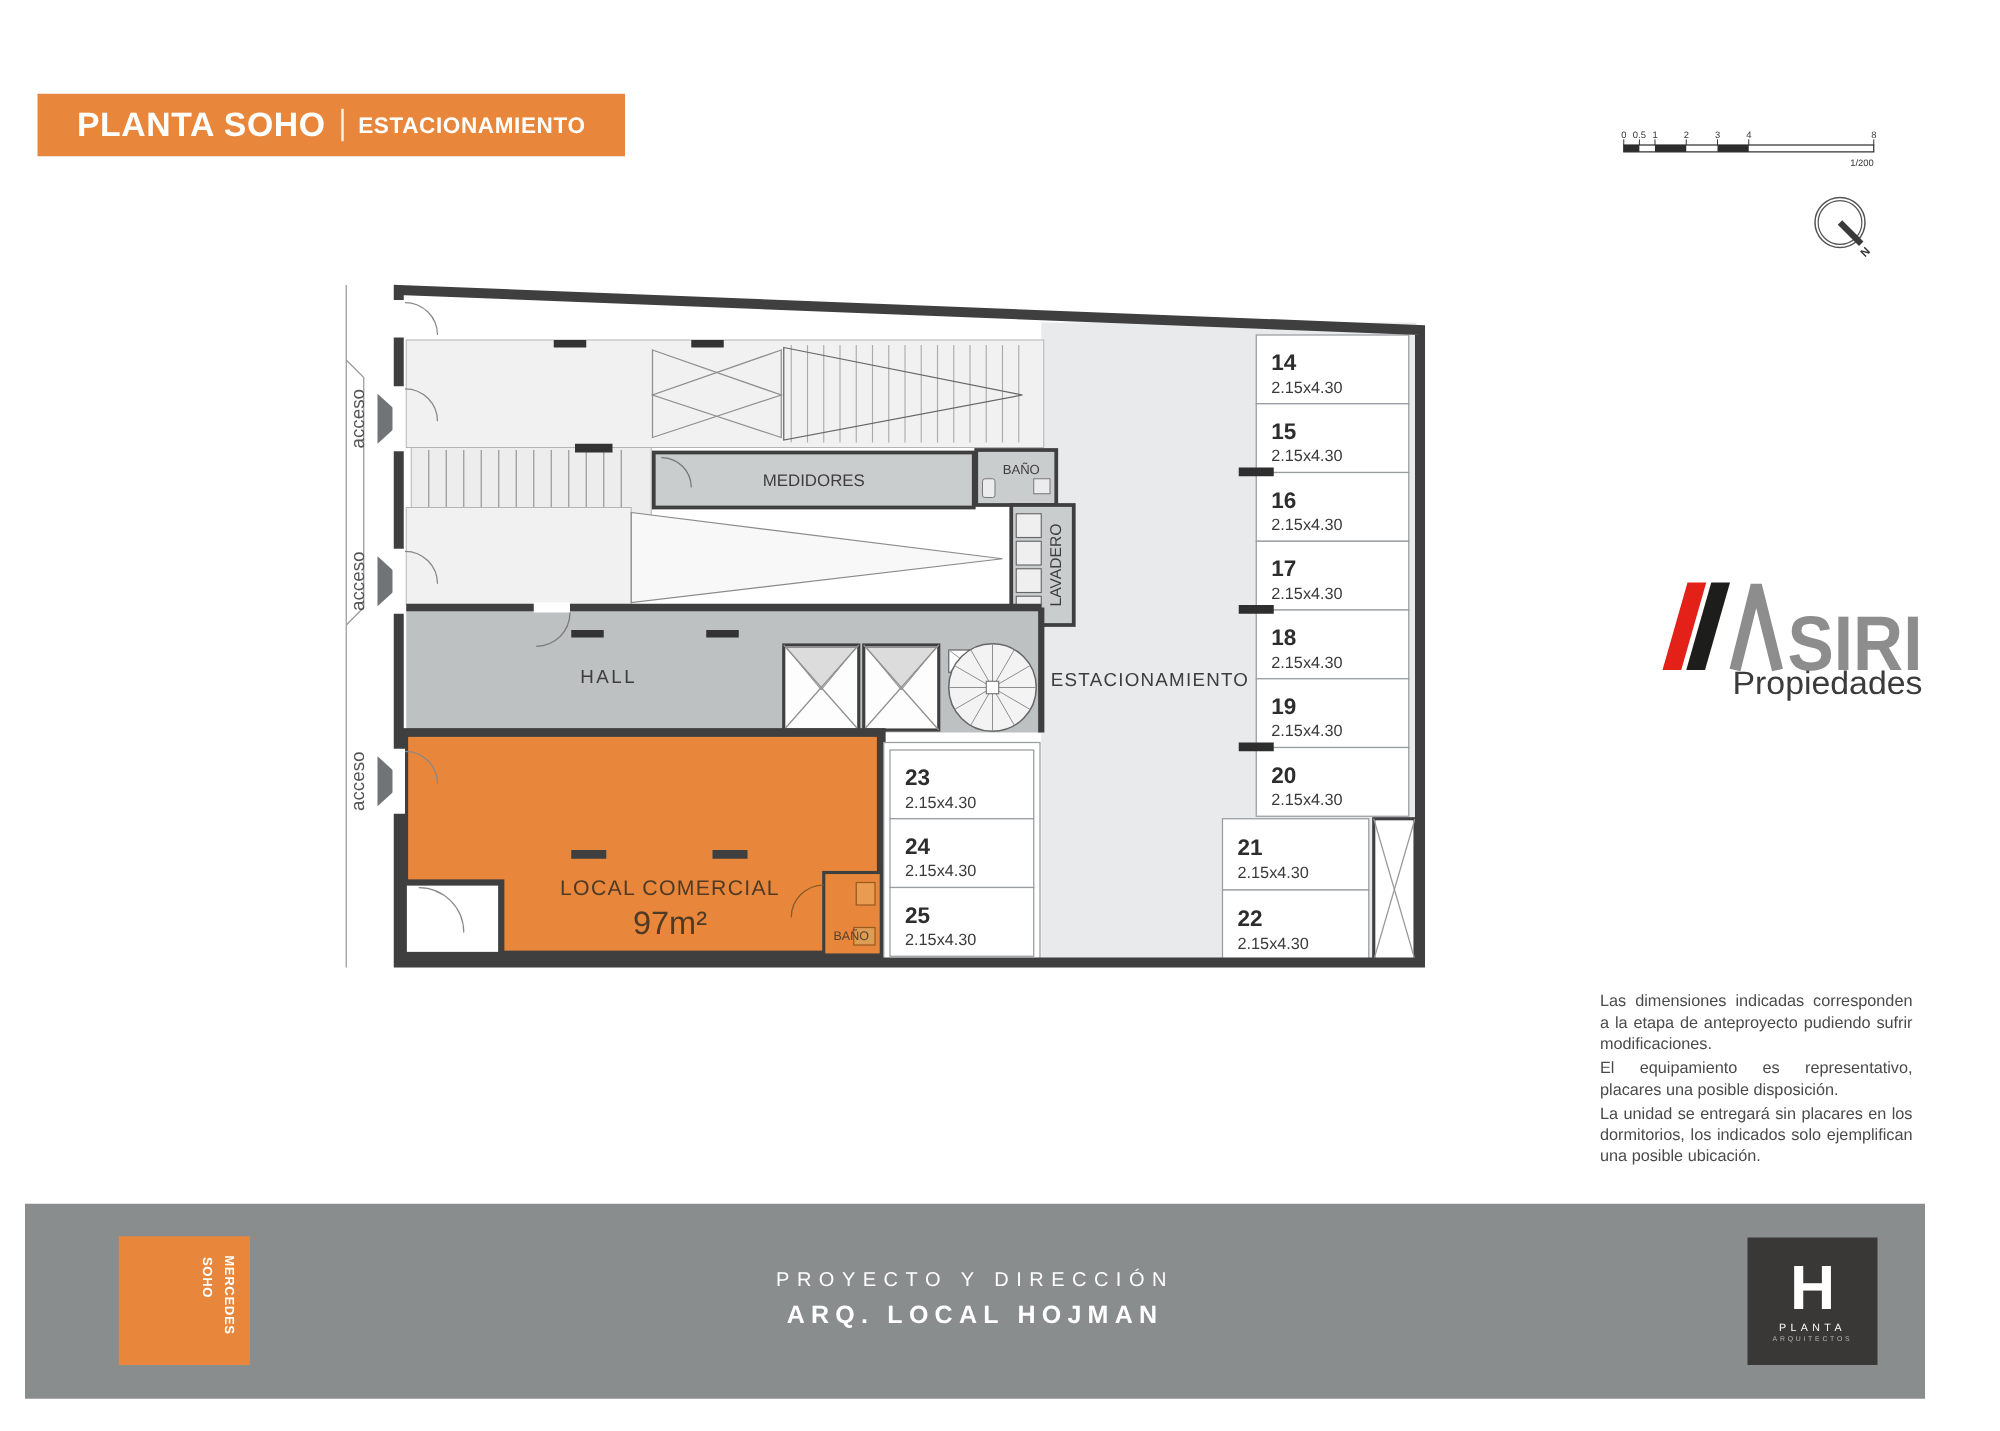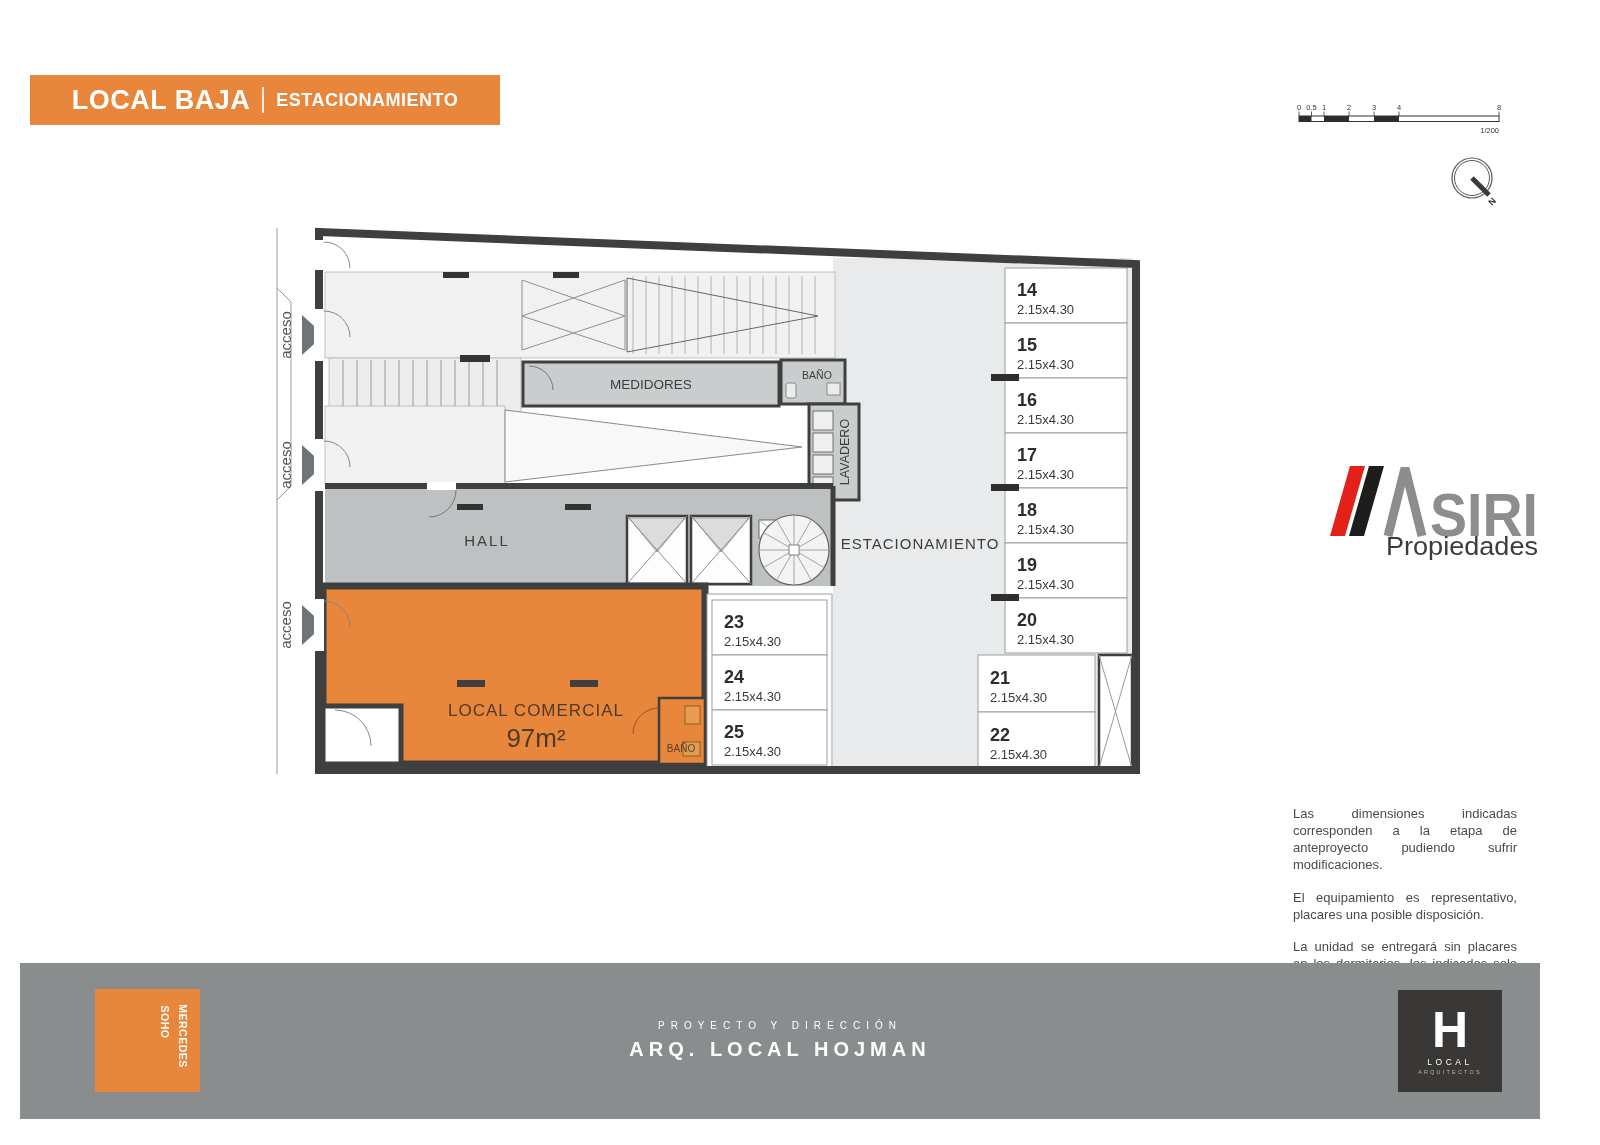--- a/index.html
+++ b/index.html
@@ -16,45 +16,45 @@
 
   
   .scalebar{position:absolute;left:1293px;top:100px;}
   .compass{position:absolute;left:1442px;top:148px;}
   .plan{position:absolute;left:258px;top:222px;}
   .logo{position:absolute;left:1298px;top:452px;}
 
   
   .disclaimer{position:absolute;left:1278px;top:790px;width:254px;font-size:13px;color:#4a4a4a;
               text-align:justify;line-height:1.32;}
-  .disclaimer p{margin:15px;}
+  .disclaimer p{margin:2px;}
 
   
   .footer{position:absolute;left:20px;top:963px;width:1520px;height:156px;background:#8A8D8E;}
   .soho-square{position:absolute;left:75px;top:26px;width:105px;height:103px;background:#E8873B;}
   .soho-square span{position:absolute;color:#fff;font-weight:700;font-size:10.5px;letter-spacing:.5px;
                     white-space:nowrap;transform:translate(-50%,-50%) rotate(90deg);}
   .soho-l1{left:70px;top:33px;}
   .soho-l2{left:88px;top:47px;}
   .credit{position:absolute;left:50%;top:50%;transform:translate(-50%,-52%);text-align:center;color:#fff;}
-  .credit .l1{font-size:10px;letter-spacing:6px;font-weight:400;}
+  .credit .l1{font-size:16px;letter-spacing:6px;font-weight:400;}
   .credit .l2{font-size:20px;letter-spacing:5px;font-weight:700;margin-top:7px;}
   .hojman-square{position:absolute;left:1378px;top:27px;width:104px;height:102px;background:#3A3836;
                  display:flex;flex-direction:column;align-items:center;justify-content:center;color:#fff;}
   .hojman-square .letter{font-size:50px;font-weight:700;line-height:.9;}
   .hojman-square .name{font-size:8.5px;letter-spacing:3.5px;margin-top:4px;}
   .hojman-square .sub{font-size:5.5px;letter-spacing:2.2px;color:#b8b6b3;margin-top:2px;}
 </style>
 </head>
 <body>
 
 <div class="page">
 
   <div class="banner">
-    <span class="main">LOCAL BAJA</span>
+    <span class="main">PLANTA SOHO</span>
     <span class="divider"></span>
     <span class="sub">ESTACIONAMIENTO</span>
   </div>
 
   <svg class="scalebar" width="230" height="45" viewBox="0 0 230 45">
     <g fill="#333" font-size="7.5" text-anchor="middle">
       <text x="6" y="10">0</text>
       <text x="18.5" y="10">0.5</text>
       <text x="31" y="10">1</text>
       <text x="56" y="10">2</text>
@@ -345,18 +345,18 @@
     <div class="soho-square">
       <span class="soho-l1">SOHO</span>
       <span class="soho-l2">MERCEDES</span>
     </div>
     <div class="credit">
       <div class="l1">PROYECTO Y DIRECCIÓN</div>
       <div class="l2">ARQ. LOCAL HOJMAN</div>
     </div>
     <div class="hojman-square">
       <div class="letter">H</div>
-      <div class="name">LOCAL</div>
+      <div class="name">PLANTA</div>
       <div class="sub">ARQUITECTOS</div>
     </div>
   </div>
 
 </div>
 
 </body></html>

